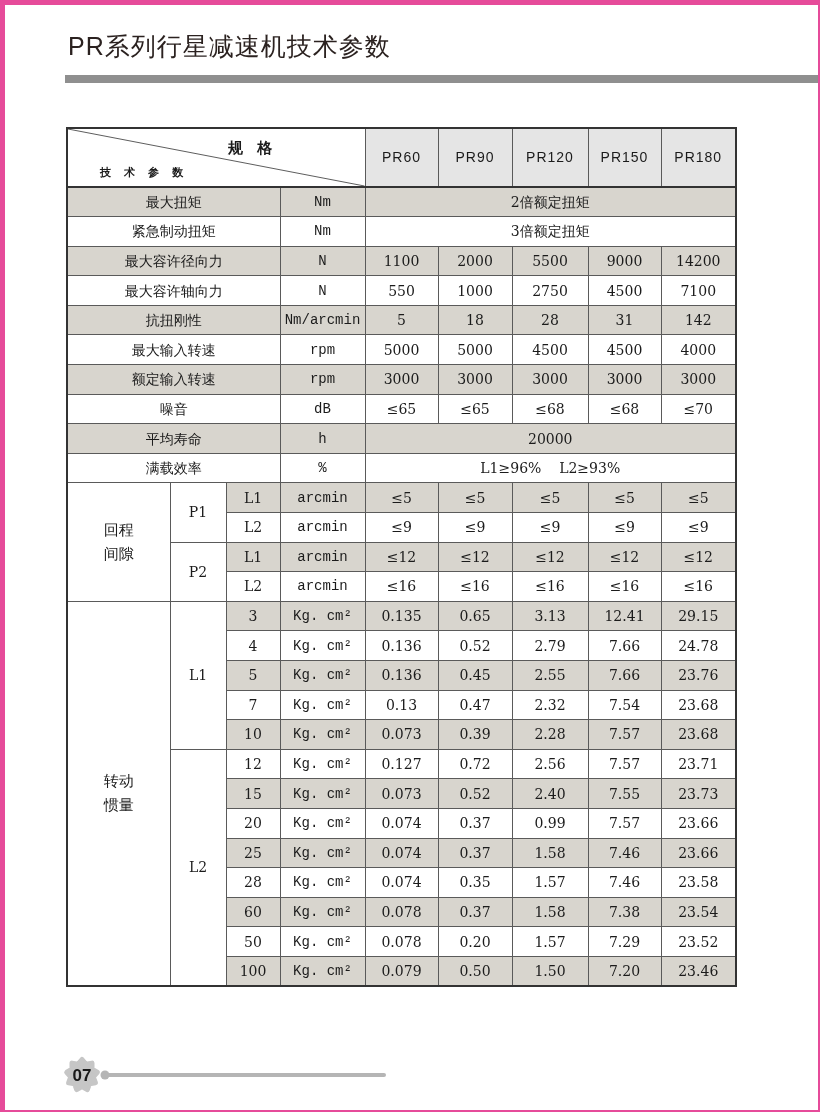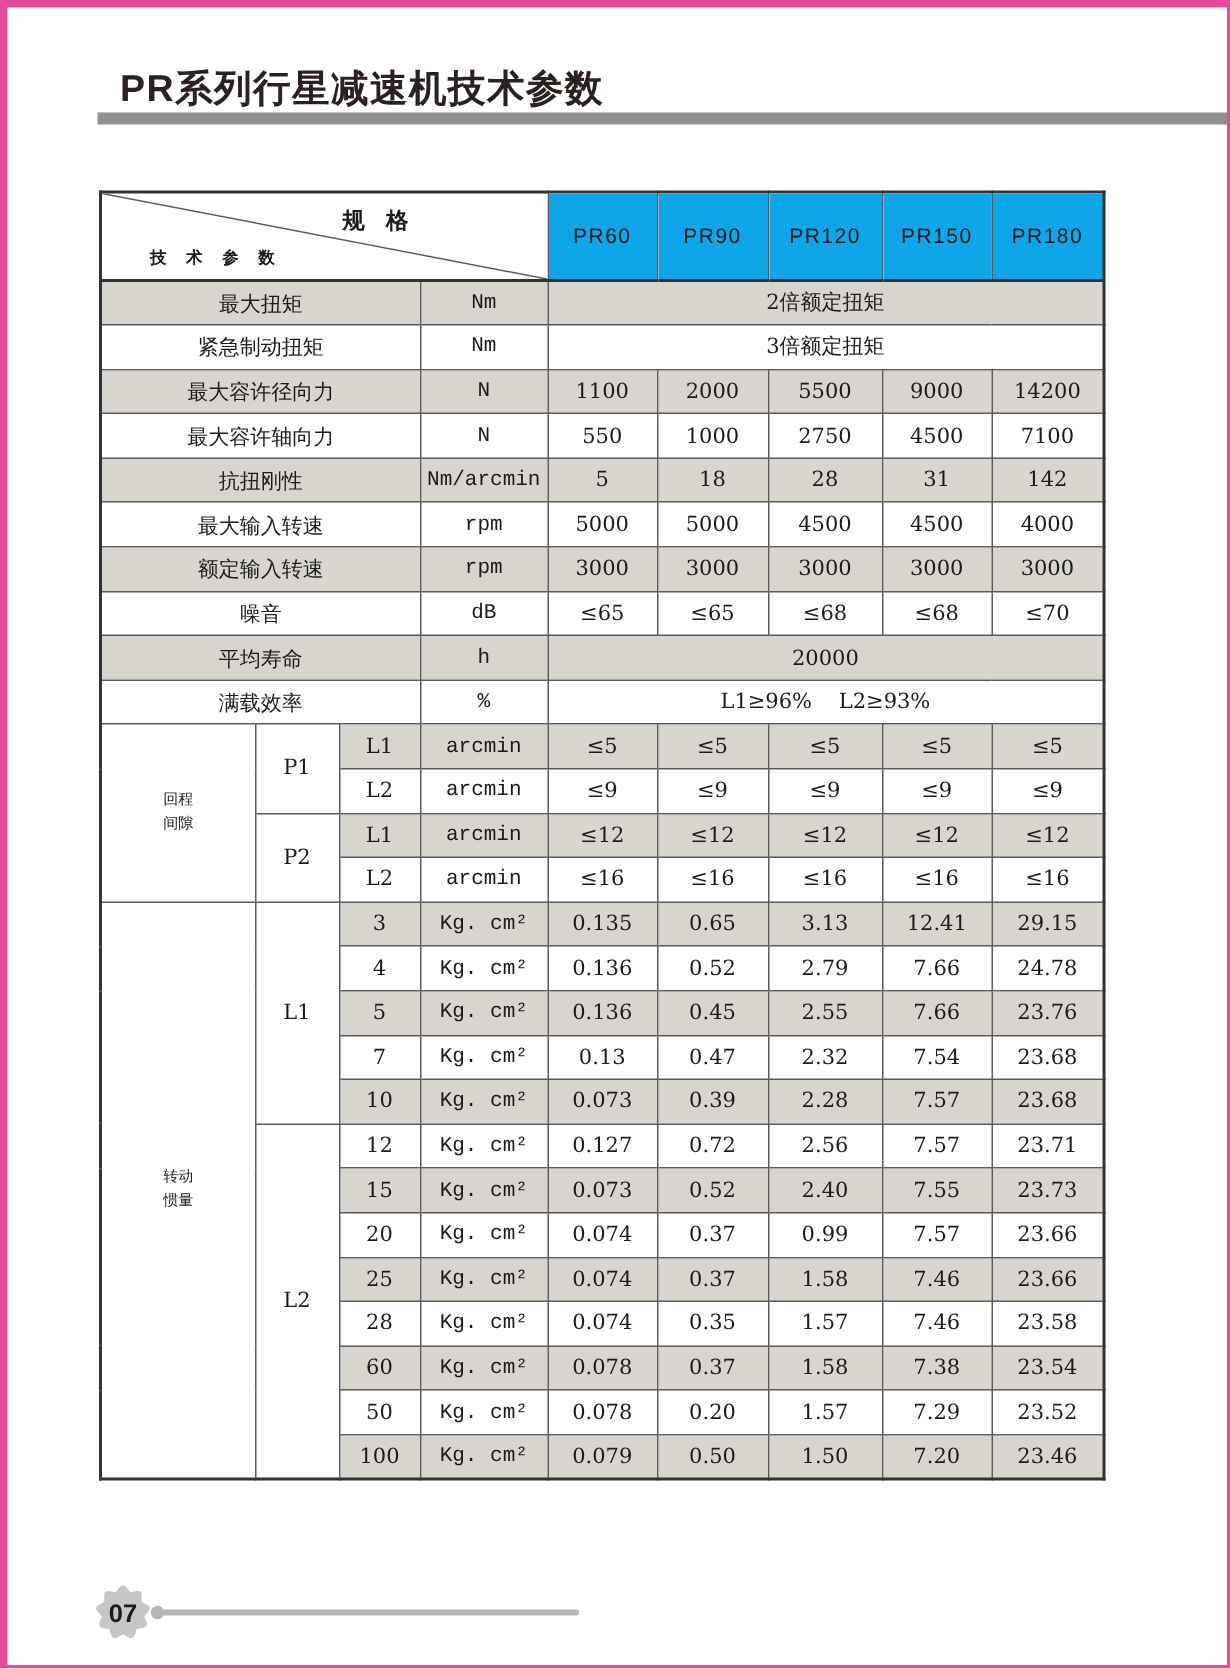--- a/index.html
+++ b/index.html
@@ -9,22 +9,22 @@
   }
   
   .frame{position:absolute;background:var(--pink,#e64b9a);}
   .frame.top{top:0;left:0;width:820px;height:5px;}
   .frame.left{top:0;left:0;width:5px;height:1112px;}
   .frame.right{top:0;right:0;width:2px;height:1112px;}
   .frame.bottom{bottom:0;left:0;width:820px;height:2px;}
 
   
   .title{
-    position:absolute;left:68px;top:30px;margin:12px;
-    font-size:25px;font-weight:bold;color:#2b2220;letter-spacing:1px;
+    position:absolute;left:68px;top:30px;margin:0;
+    font-size:25px;font-weight:normal;color:#2b2220;letter-spacing:1px;
   }
   .title-bar{position:absolute;left:65px;top:75px;width:753px;height:8px;background:var(--bar-gray,#8f8f8f);}
 
   
   table.spec{
     position:absolute;left:66px;top:127px;
     border-collapse:collapse;table-layout:fixed;width:669px;
     border:2px solid #333;
   }
   table.spec td{
@@ -32,31 +32,31 @@
     padding:0;font-size:14px;color:#1b1b1b;line-height:1.15;
     overflow:hidden;
   }
   tr.hdr{height:59px;}
   tr.hdr td{border-bottom:2px solid #333;}
   tr.r{height:29.6px;}
   td.shade{background:var(--row-gray,#d8d5ce);}
   td.lbl{font-family:"Liberation Sans",sans-serif;}
   td.num{font-family:"DejaVu Serif",serif;}
   td.unit{font-family:Liberation Mono, monospace;font-size:13px;}
-  td.model{font-size:15px;letter-spacing:1px;background:#0ea5e9;}
+  td.model{font-size:15px;letter-spacing:1px;background:#e5e5e5;}
   td.corner{position:relative;background:#fff;}
   .corner-svg{position:absolute;left:0;top:0;width:100%;height:100%;}
   .corner-top{
     position:absolute;left:54%;top:10px;font-weight:bold;font-size:15px;letter-spacing:5px;
   }
   .corner-bottom{
     position:absolute;left:32px;bottom:7px;font-weight:bold;font-size:11px;letter-spacing:5px;
   }
   td.pre{white-space:pre;}
-  td.section-lbl div{line-height:1.6;font-size:10px;}
+  td.section-lbl div{line-height:1.6;font-size:15px;}
 
   
   .footer-svg{position:absolute;left:60px;top:1051px;width:340px;height:48px;}
   .footer-svg text{font-family:"Liberation Sans",sans-serif;font-weight:bold;}
 </style>
 </head>
 <body>
 
 <div class="frame top"></div>
 <div class="frame left"></div>

